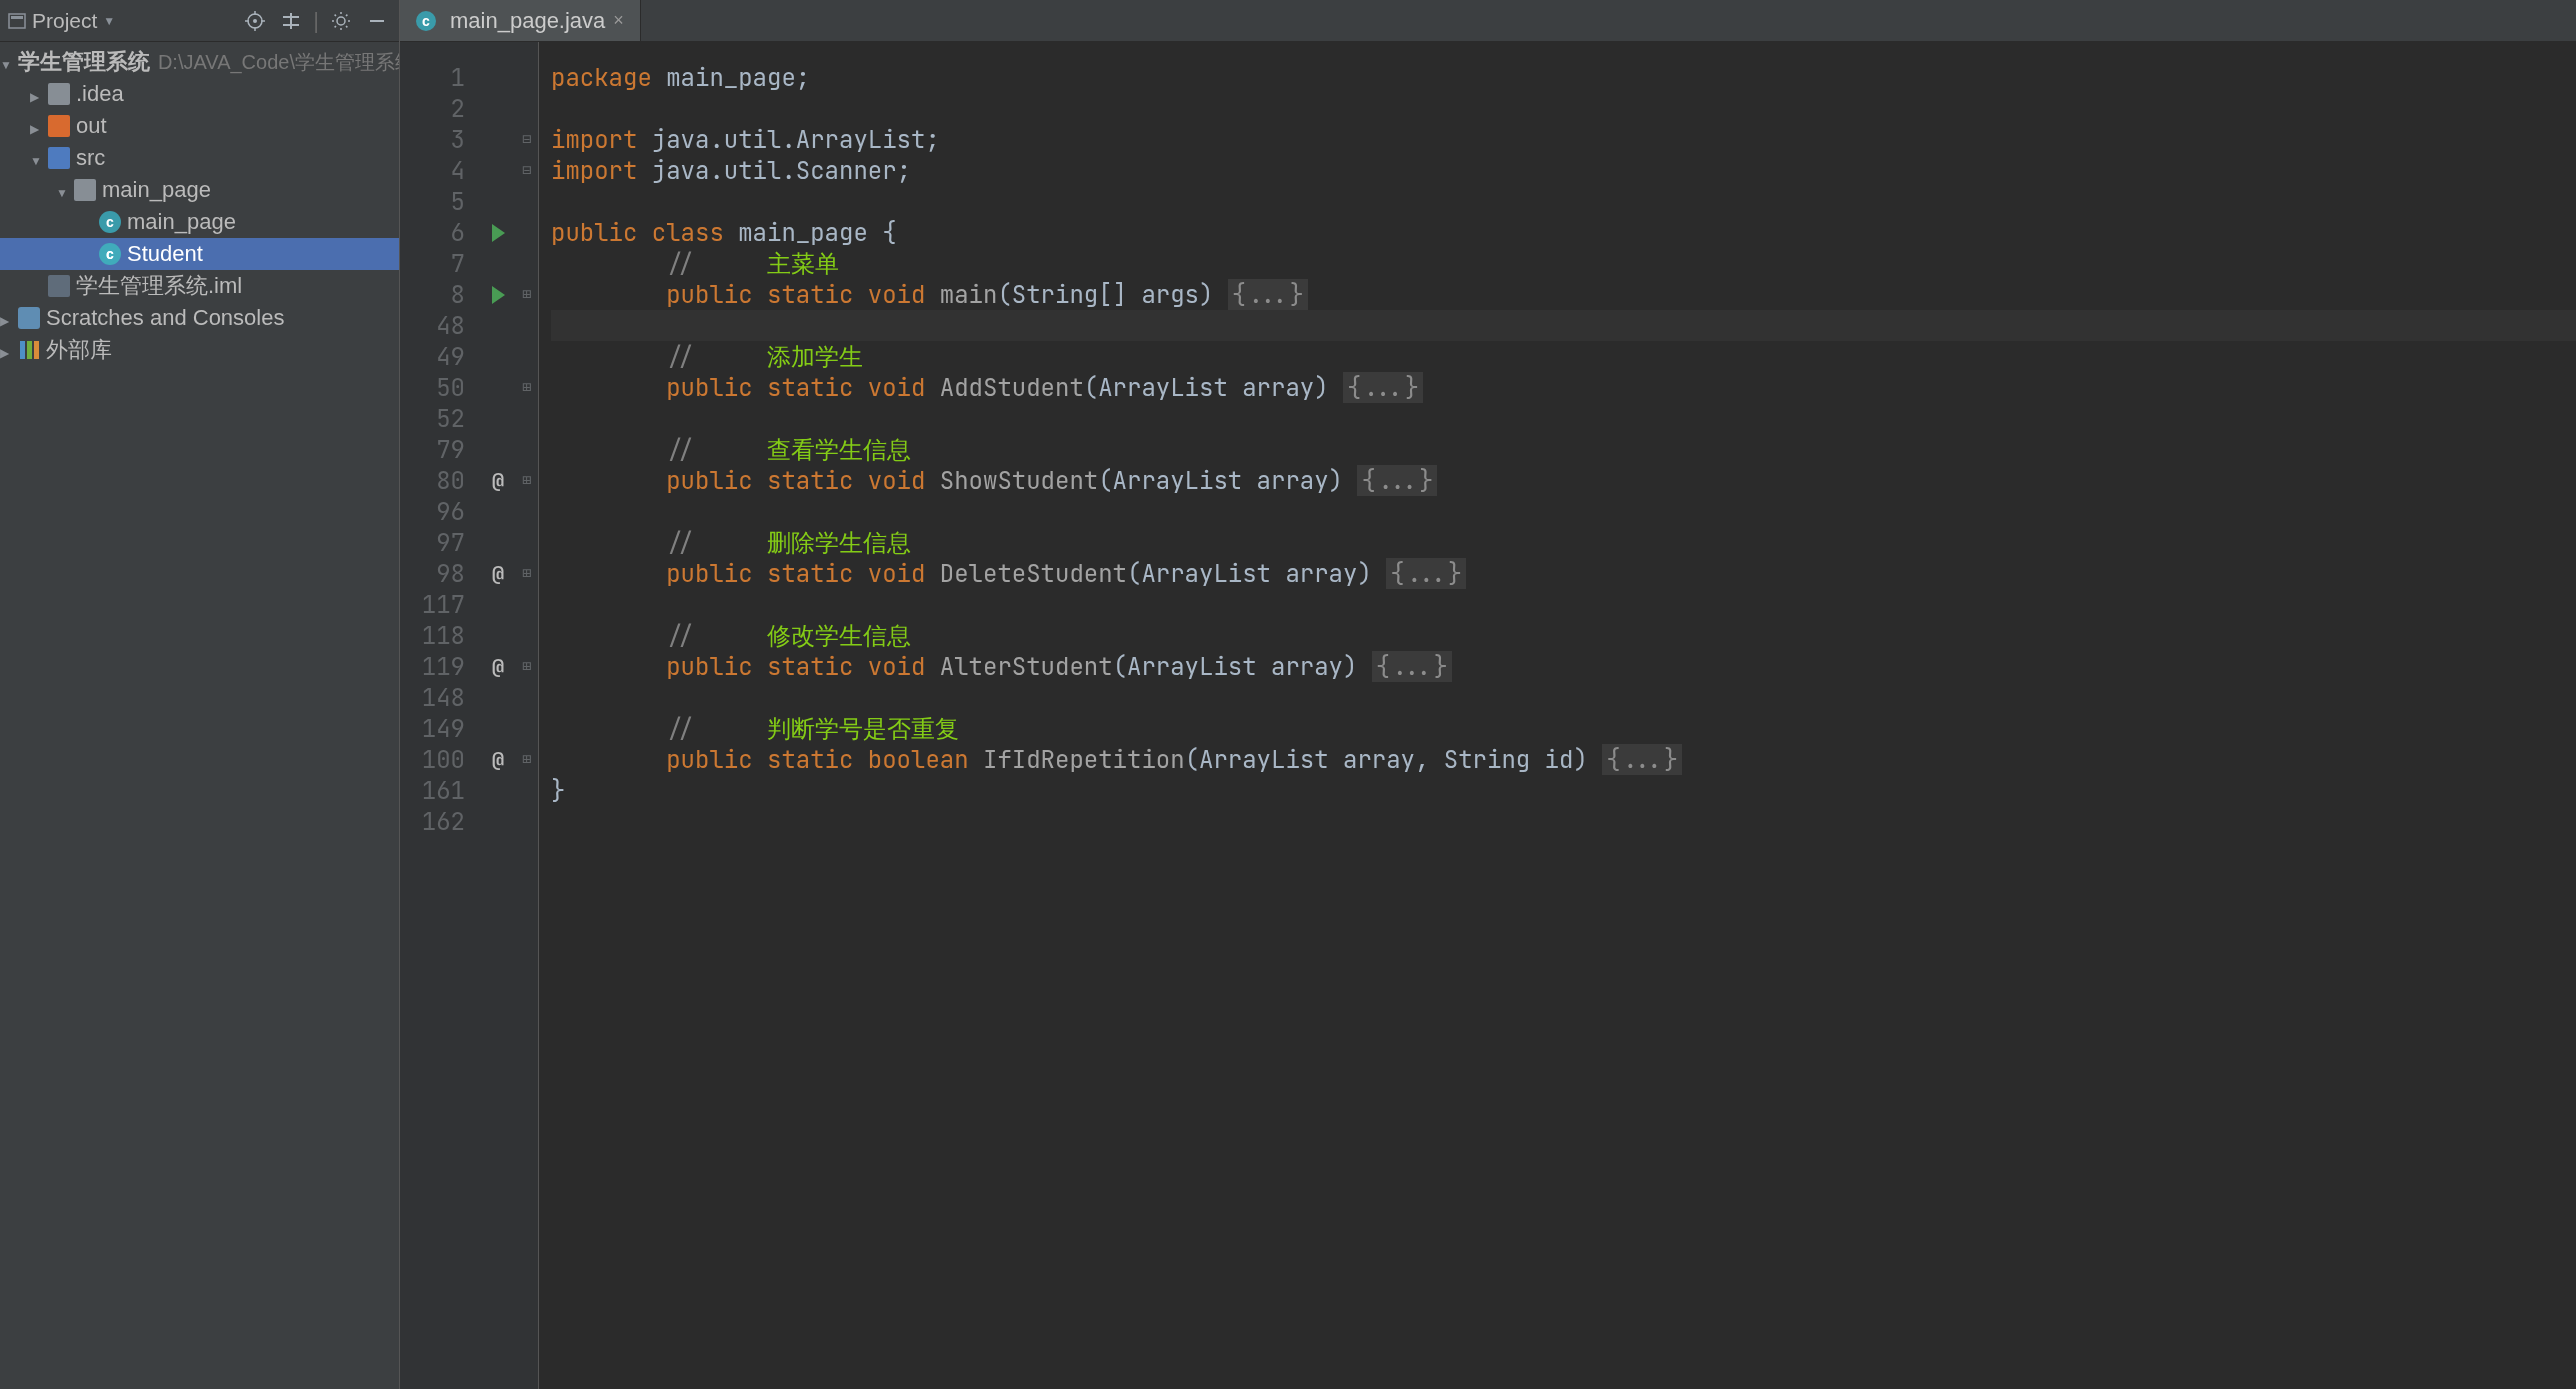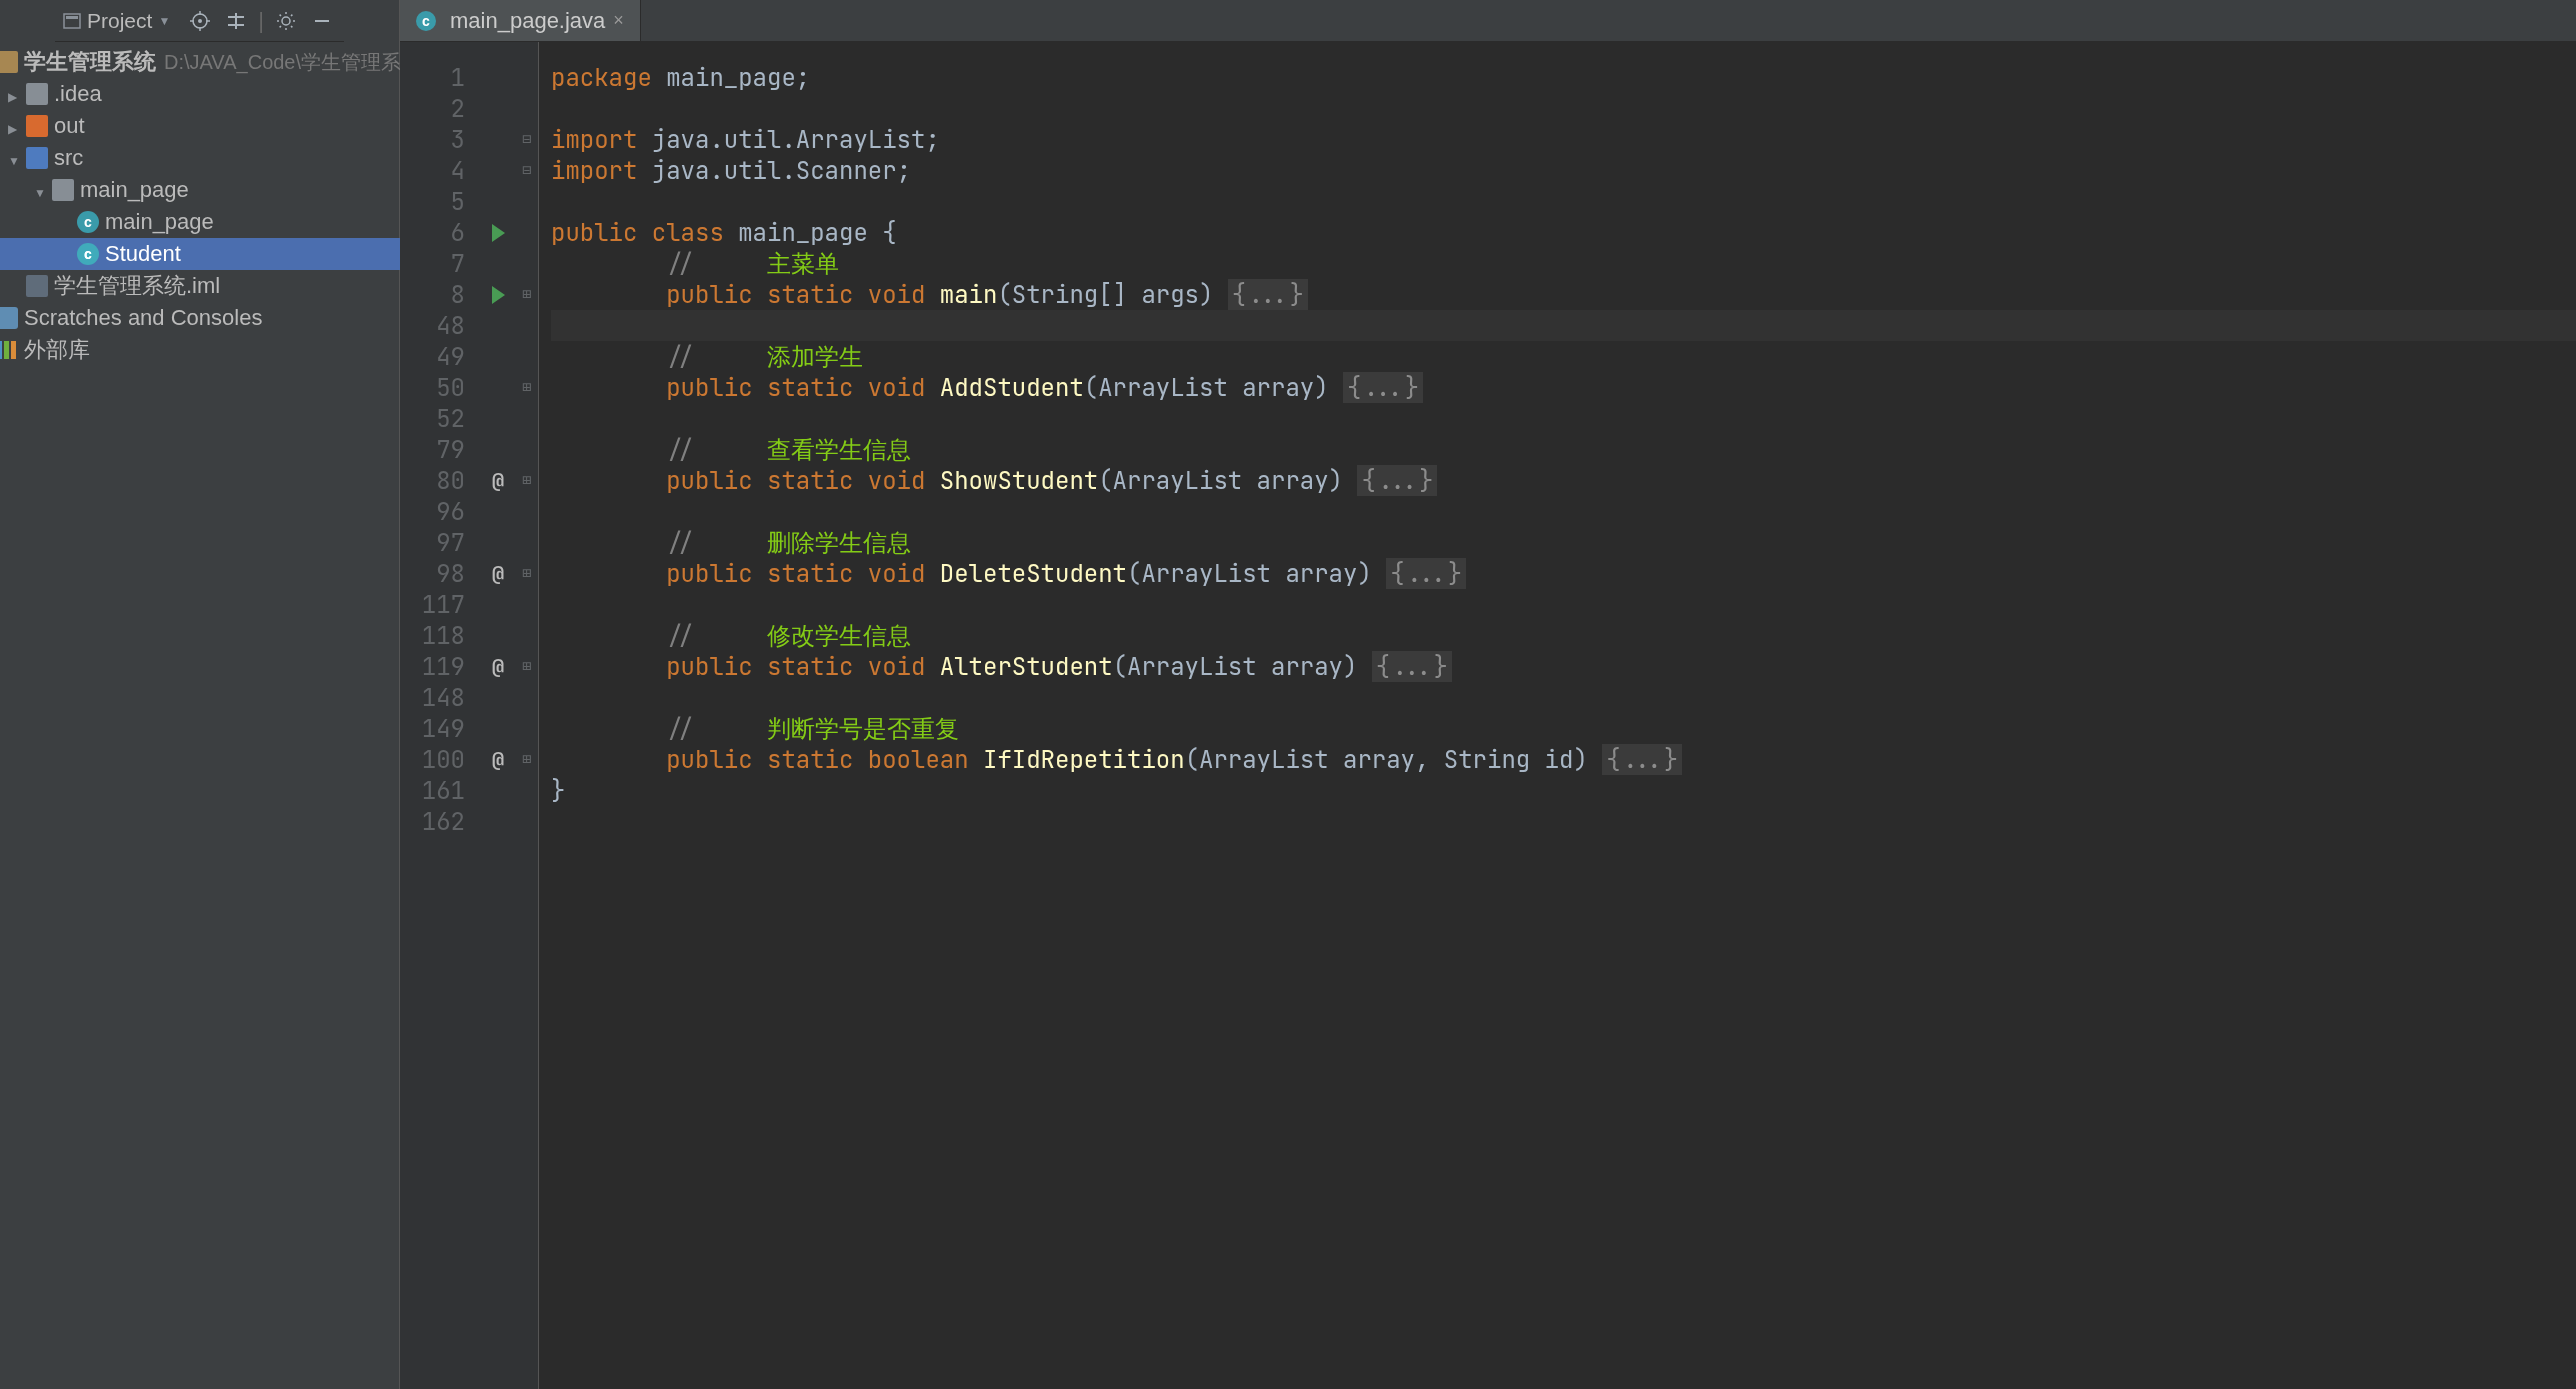--- a/index.html
+++ b/index.html
@@ -18,21 +18,20 @@
   display: flex;
   flex: 1;
   overflow: hidden;
 }
 .project-panel {
   width: 400px;
   background: #3c3f41;
   border-right: 1px solid #555;
   display: flex;
   flex-direction: column;
-  align-items: center;
 }
 .project-header {
   height: 42px;
   background: #3c3f41;
   border-bottom: 1px solid #2b2b2b;
   display: flex;
   align-items: center;
   padding: 0 8px;
   gap: 8px;
 }
@@ -161,21 +160,21 @@
 .at-sign { color: #bbb; font-size: 20px; font-weight: bold; }
 .code {
   flex: 1;
   padding: 20px 0 0 12px;
   white-space: pre;
 }
 .code .cl { height: 31px; }
 .highlight-line { background: #323232; }
 .k { color: #cc7832; }
 .s { color: #a9b7c6; }
-.m { color: #fef9c3; }
+.m { color: #a3a3a3; }
 .c { color: #808080; font-style: normal; }
 .c2 { color: #84cc16; }
 .fold { background: #3b3b3b; color: #8c8c8c; padding: 0 4px; }
 .p { color: #a9b7c6; }
 </style>
 </head>
 <body>
 
 <div class="top-container">
 

